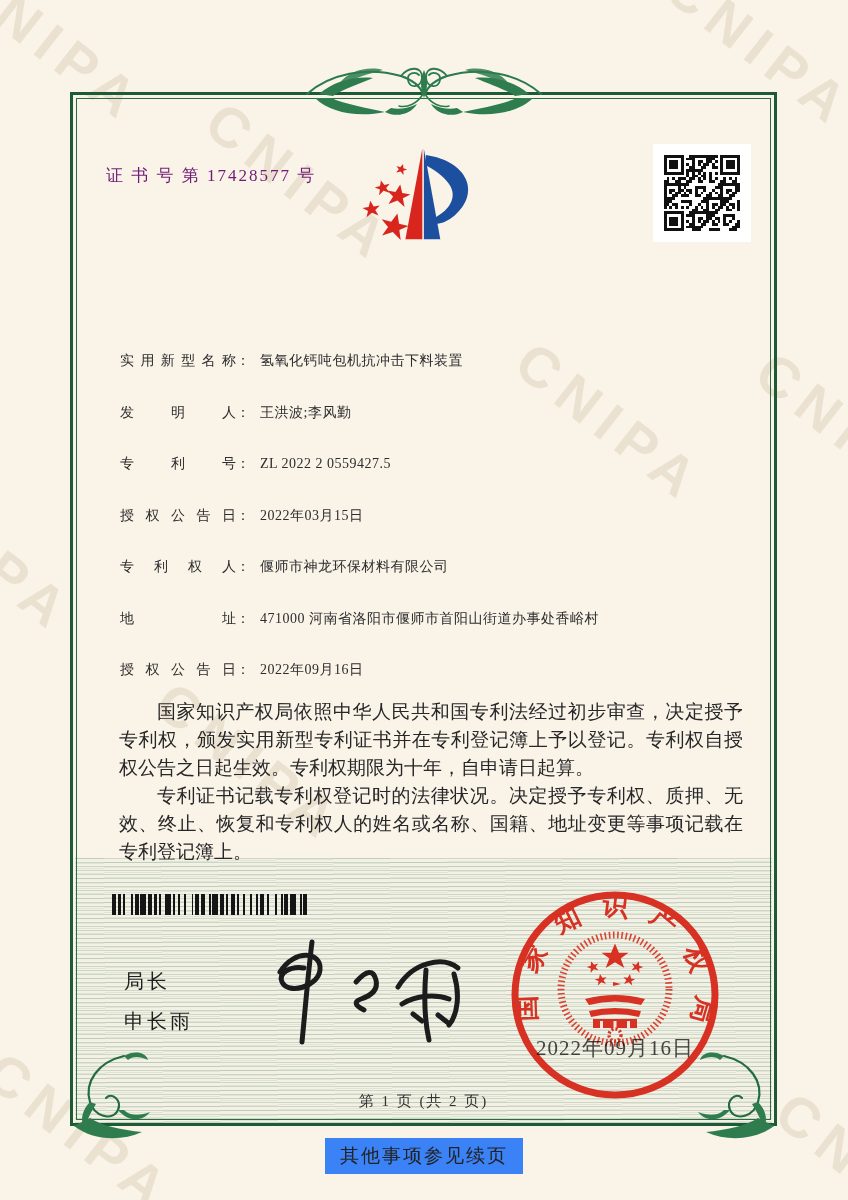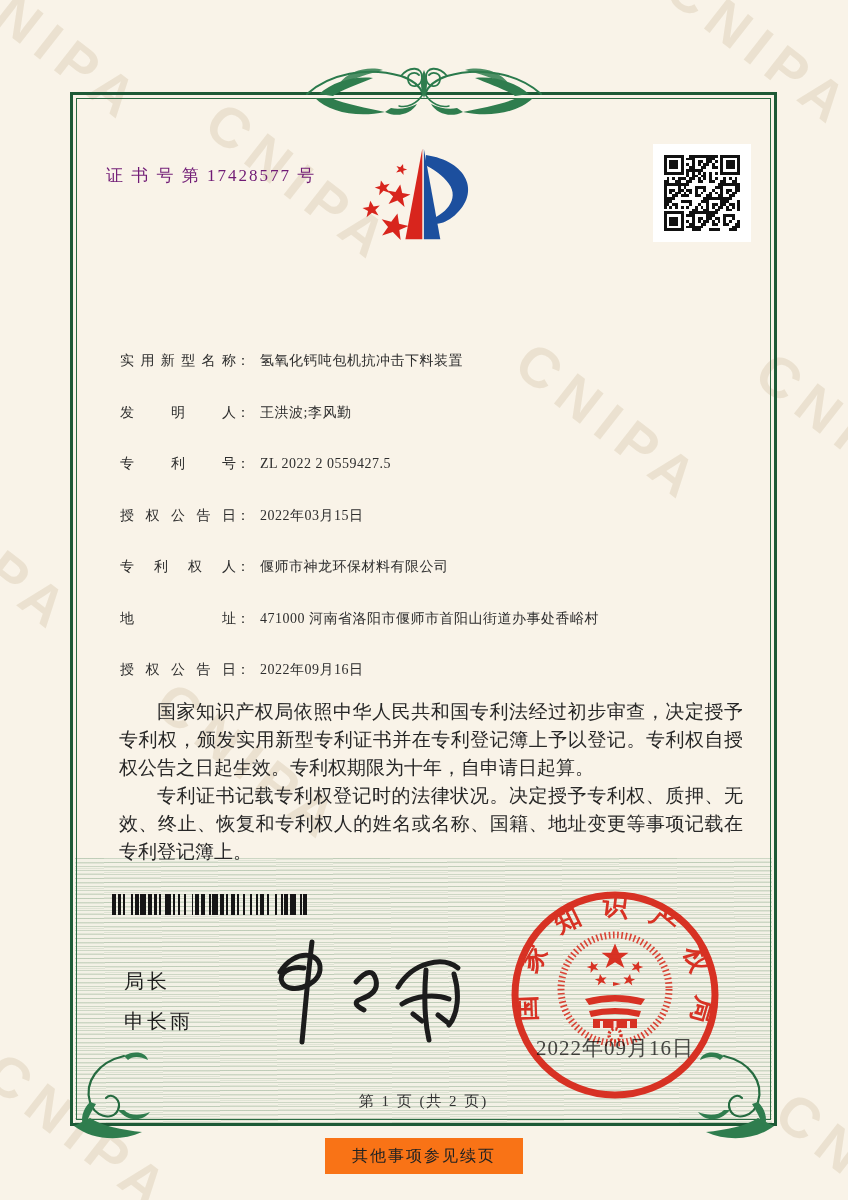--- a/index.html
+++ b/index.html
@@ -55,22 +55,22 @@
 
   .seal { position:absolute; left:505px; top:885px; z-index:3; opacity:.95; }
   .seal-date { position:absolute; left:512px; top:1034px; width:206px; text-align:center;
                z-index:4; font-size:21px; letter-spacing:1px; color:#4b4b4b;
                mix-blend-mode:multiply; }
 
   .page-indicator { position:absolute; left:70px; top:1092px; width:707px; text-align:center;
                     z-index:3; font-size:15px; letter-spacing:2px; color:#333; }
 
   .continuation { position:absolute; left:325px; top:1138px; width:198px; height:36px; z-index:3;
-                  background:#f97316; display:flex; align-items:center; justify-content:center;
-                  font-size:16px; letter-spacing:2px; color:#222; }
+                  background:#3b82f6; display:flex; align-items:center; justify-content:center;
+                  font-size:19px; letter-spacing:2px; color:#222; }
 </style>
 </head>
 <body>
 
 <div class="page">
 
   <div class="wm" style="left:-60px; top:10px;">CNIPA</div>
   <div class="wm" style="left:650px; top:15px;">CNIPA</div>
   <div class="wm" style="left:190px; top:150px;">CNIPA</div>
   <div class="wm" style="left:-130px; top:520px;">CNIPA</div>

